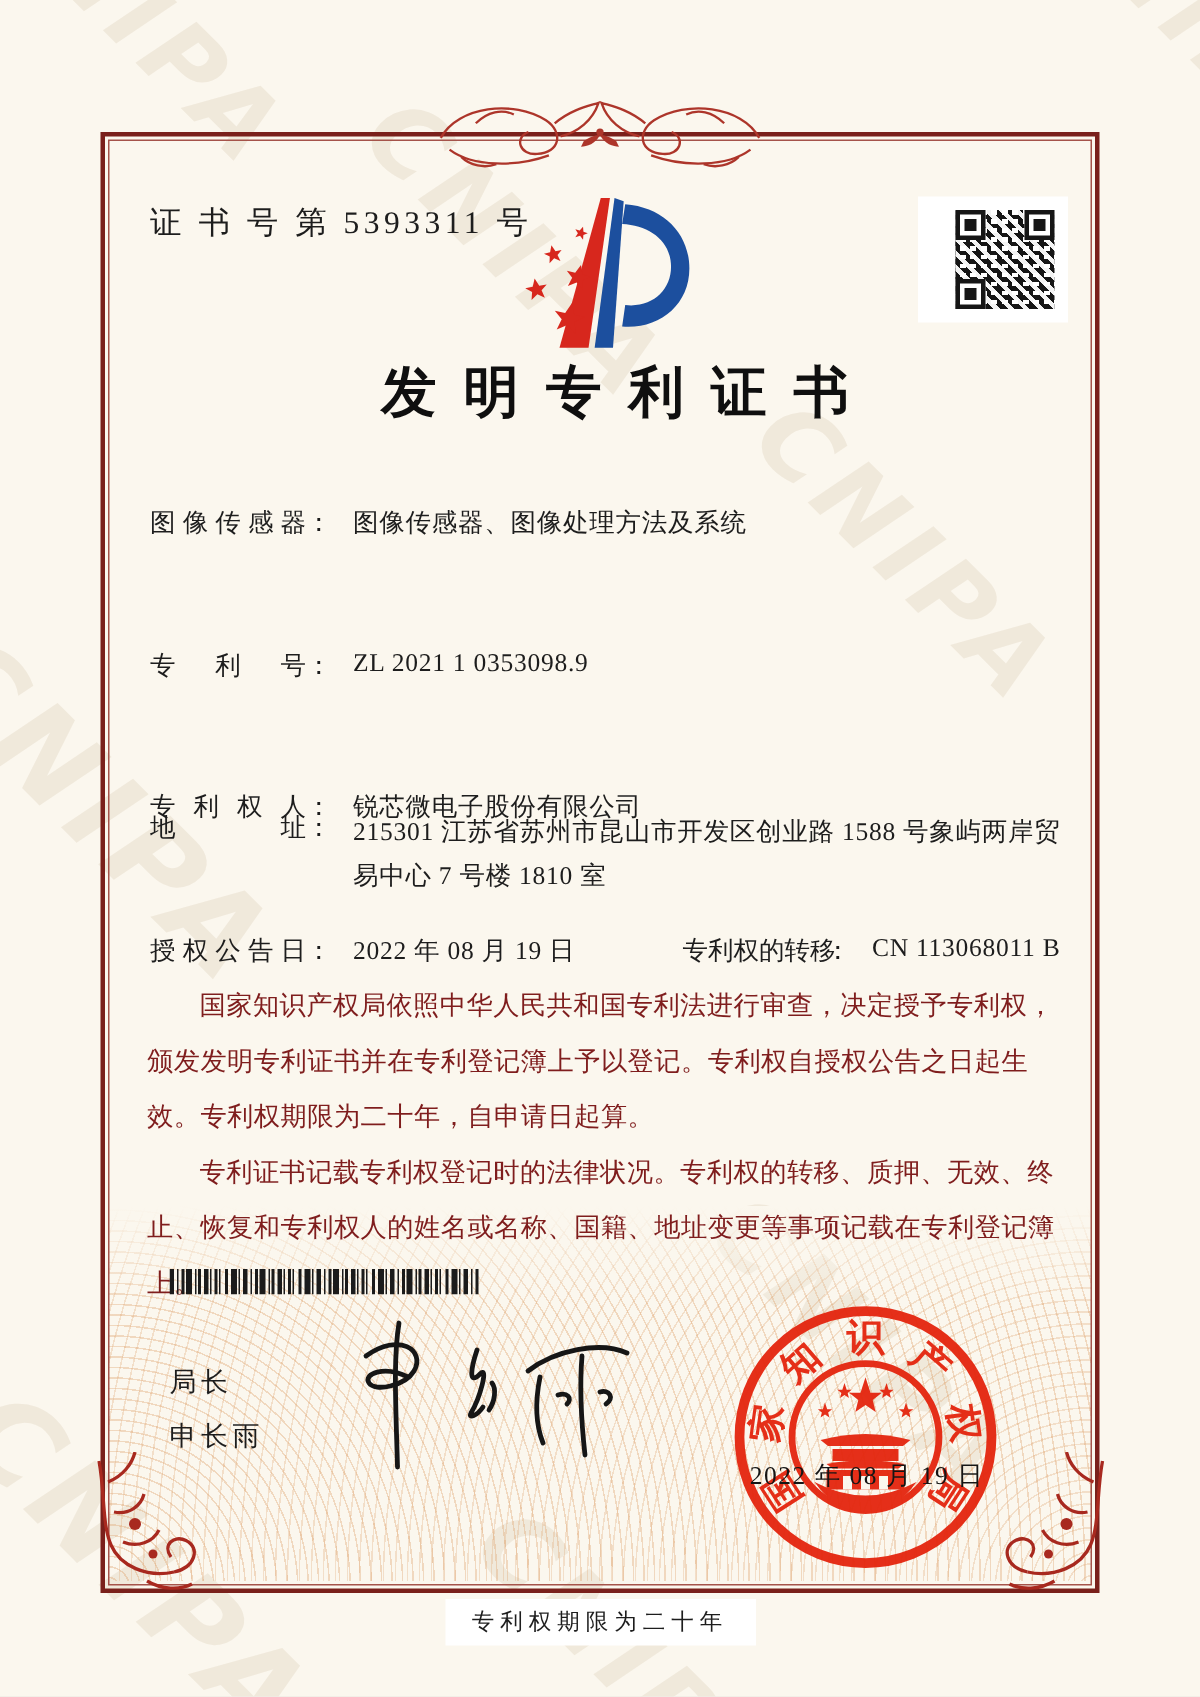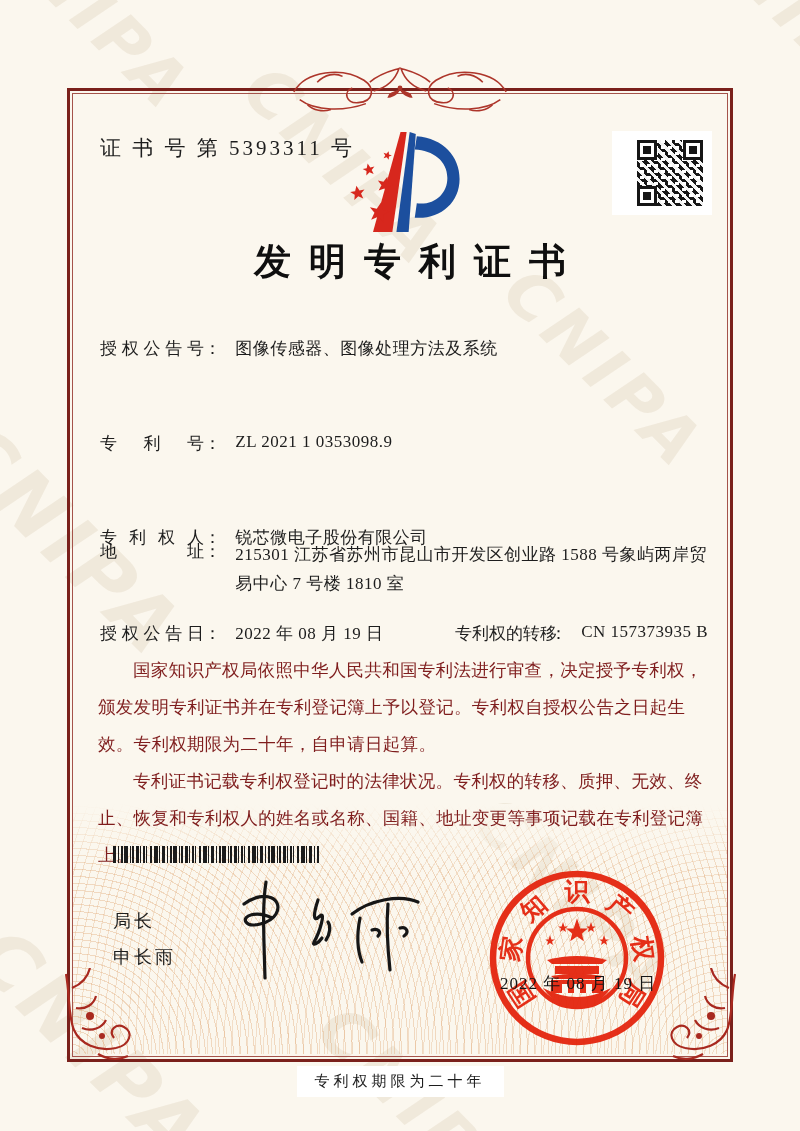--- a/index.html
+++ b/index.html
@@ -156,41 +156,41 @@
       <div class="modules"></div>
       <div class="finder tl"></div>
         <div class="finder tr"></div>
         <div class="finder bl"></div>
     </div>
   </div>
 
   <div class="title">发明专利证书</div>
 
   <div class="row" style="top:337px">
-    <span class="lbl">授权公告号</span><span class="colon">：</span>
+    <span class="lbl">图像传感器</span><span class="colon">：</span>
     <span class="val">图像传感器、图像处理方法及系统</span>
   </div>
   <div class="row" style="top:432px">
     <span class="lbl">专利号</span><span class="colon">：</span>
     <span class="val">ZL 2021 1 0353098.9</span>
   </div>
   <div class="row" style="top:526px">
     <span class="lbl">专利权人</span><span class="colon">：</span>
     <span class="val">锐芯微电子股份有限公司</span>
   </div>
   <div class="row" style="top:540px">
     <span class="lbl">地址</span><span class="colon">：</span>
     <span class="val wrap">215301 江苏省苏州市昆山市开发区创业路 1588 号象屿两岸贸易中心 7 号楼 1810 室</span>
   </div>
   <div class="row" style="top:622px">
     <span class="lbl">授权公告日</span><span class="colon">：</span>
     <span class="val">2022 年 08 月 19 日</span>
     <span class="second">
       <span class="lbl">专利权的转移</span><span class="colon">：</span>
-      <span class="val">CN 157373935 B</span>
+      <span class="val">CN 113068011 B</span>
     </span>
   </div>
 
   <div class="paras">
     <p>国家知识产权局依照中华人民共和国专利法进行审查，决定授予专利权，颁发发明专利证书并在专利登记簿上予以登记。专利权自授权公告之日起生效。专利权期限为二十年，自申请日起算。</p>
     <p>专利证书记载专利权登记时的法律状况。专利权的转移、质押、无效、终止、恢复和专利权人的姓名或名称、国籍、地址变更等事项记载在专利登记簿上。</p>
   </div>
 
   <svg class="barcode" width="207" height="17">
     <path d="M0,8.5 H207" stroke="#1b1b1b" stroke-width="17" stroke-dasharray="3 2 1 2 2 1 4 2 1 1 2 2 3 1 1 2 2 1 1 3 2 2 4 1 1 2"></path>

